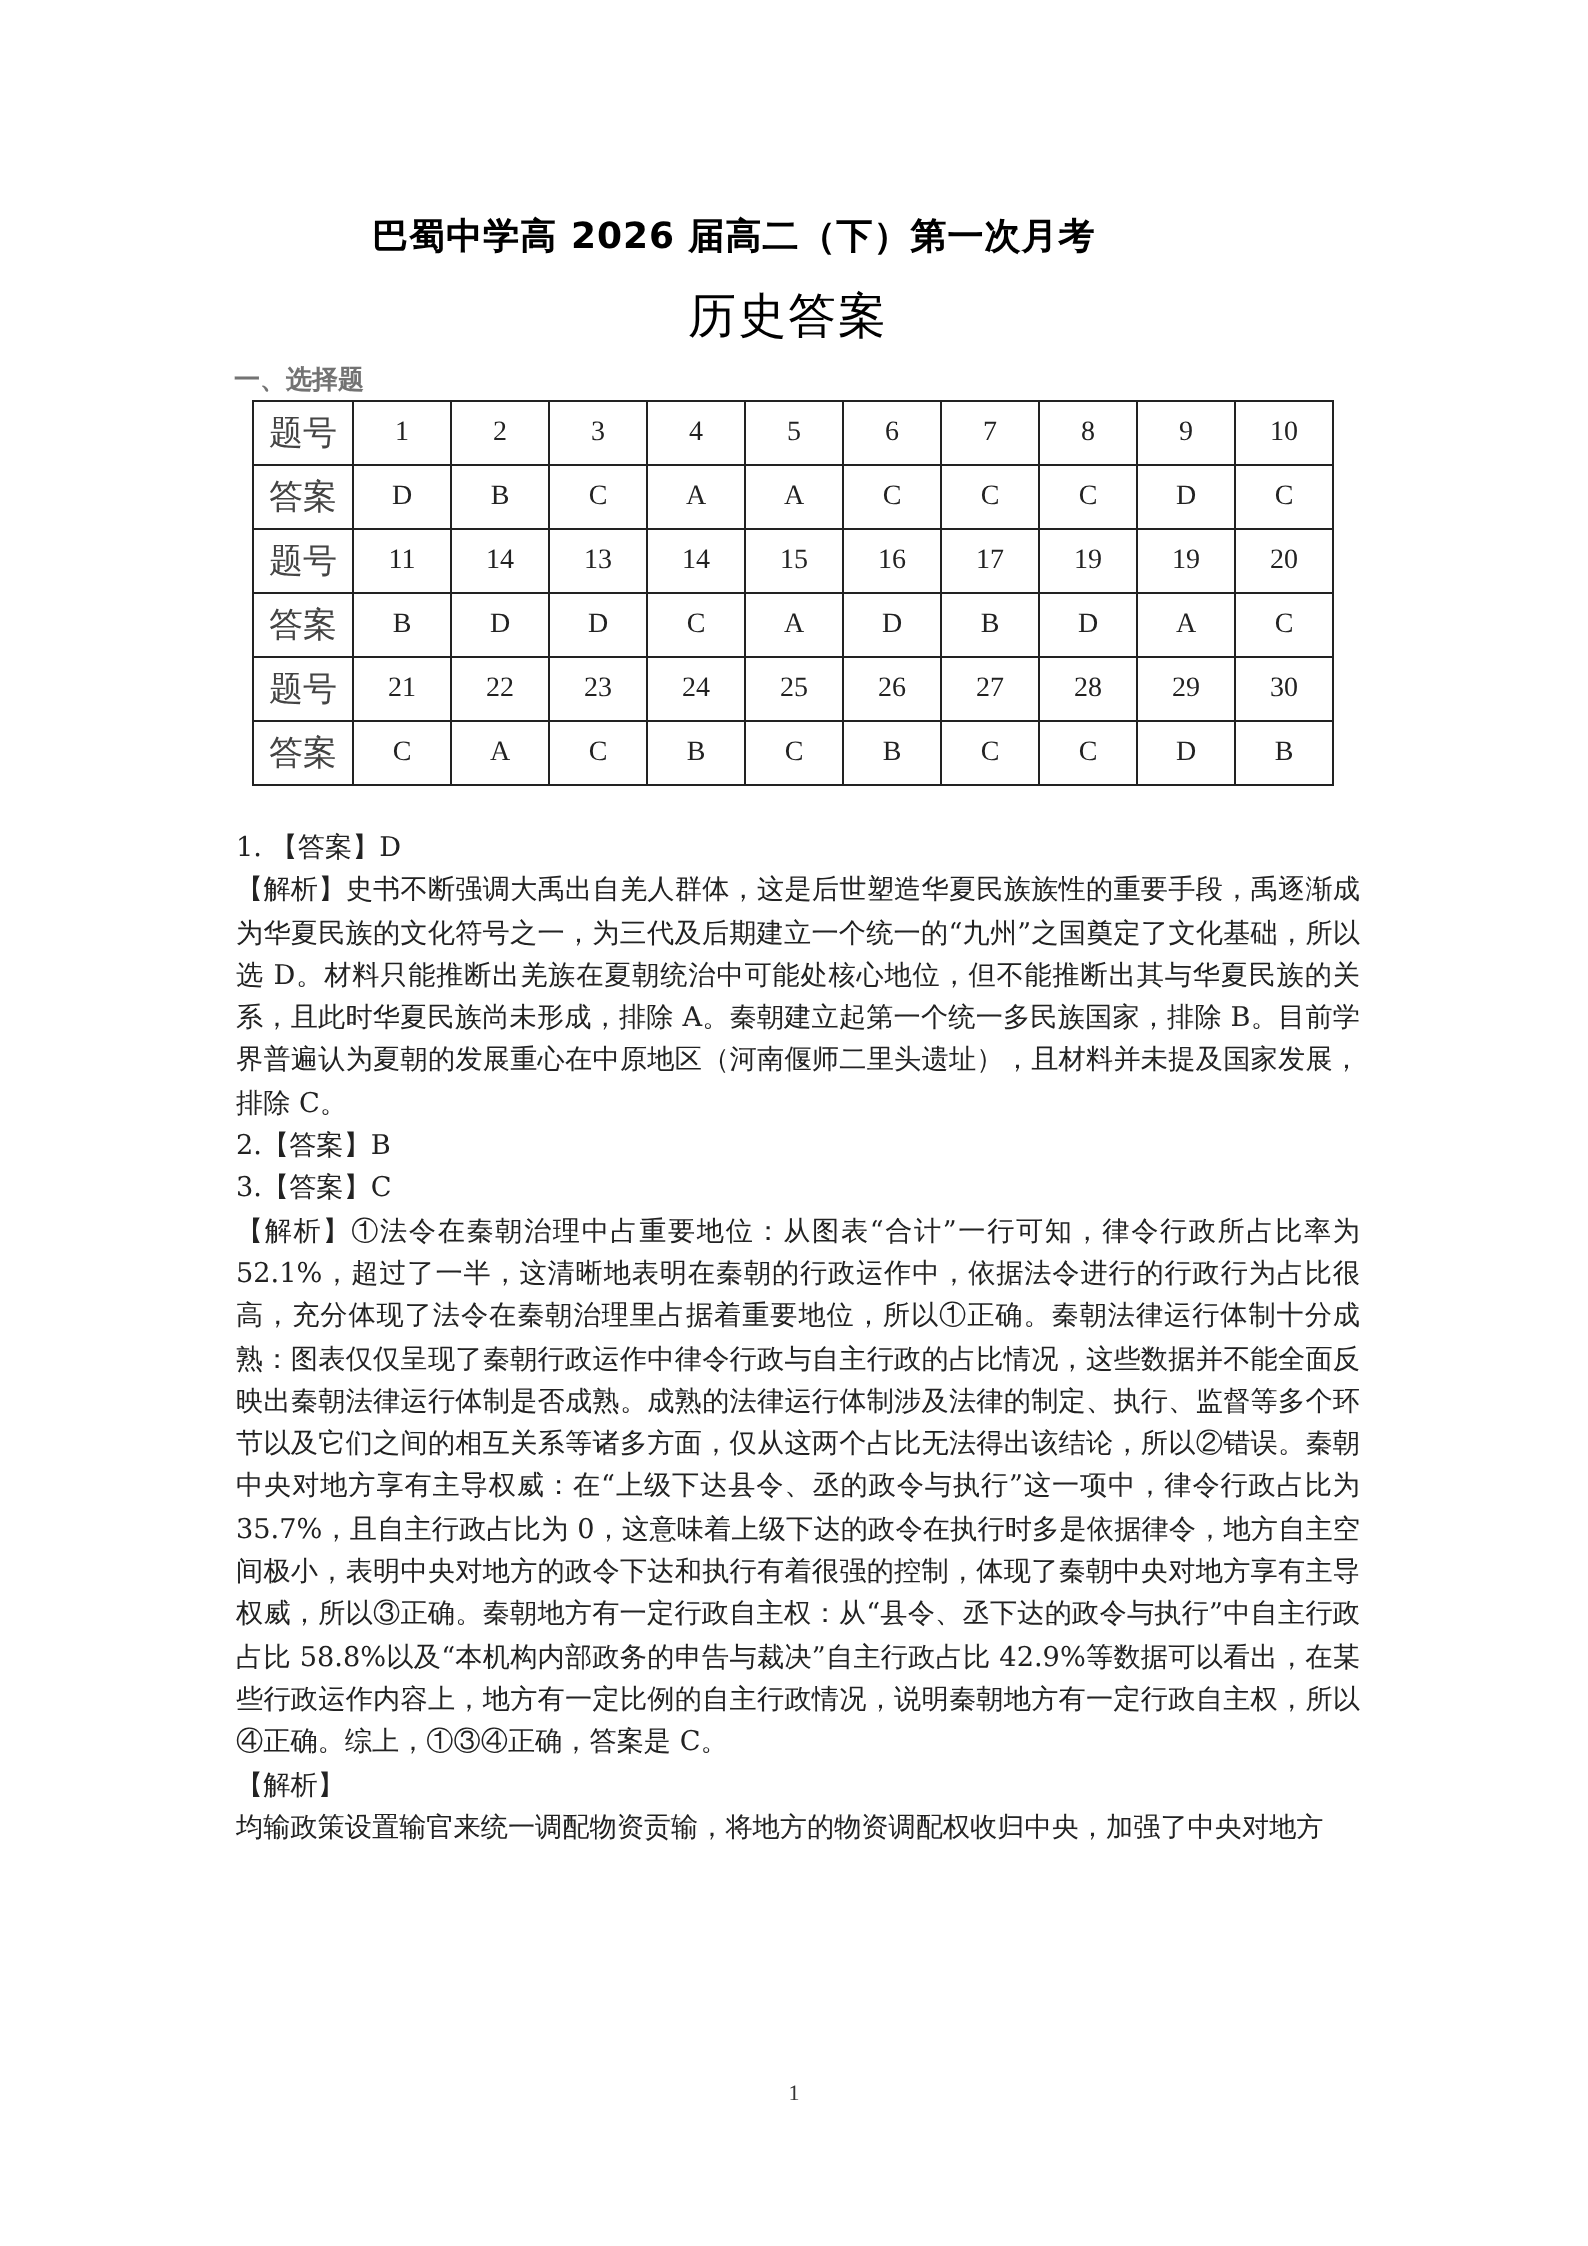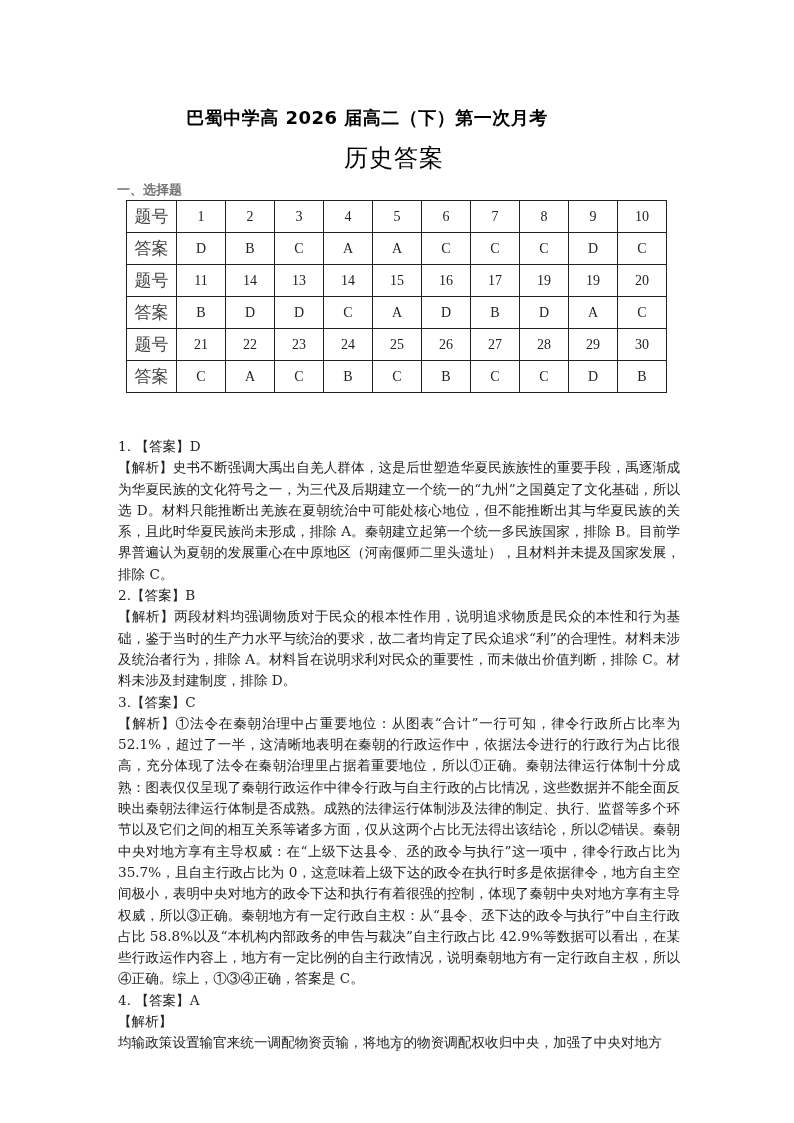--- a/index.html
+++ b/index.html
@@ -75,21 +75,20 @@
     position: absolute;
     top: 414px;
     left: 118px;
     width: 562px;
     font-family: "DejaVu Serif", "Liberation Serif", serif;
     font-size: 13.6px;
     line-height: 21.3px;
     color: #222;
     text-align: justify;
     text-justify: inter-character;
-    margin-top: 22px;
   }
   .body-text p {
     margin: 0;
   }
   .answer-line {
     white-space: pre;
   }
   .page-number {
     position: absolute;
     top: 1041px;
@@ -191,26 +190,24 @@
     </tbody>
 </table>
 
 <div class="body-text">
   <div>
     <p class="answer-line">1. 【答案】D</p>
     <p>【解析】史书不断强调大禹出自羌人群体，这是后世塑造华夏民族族性的重要手段，禹逐渐成为华夏民族的文化符号之一，为三代及后期建立一个统一的“九州”之国奠定了文化基础，所以选 D。材料只能推断出羌族在夏朝统治中可能处核心地位，但不能推断出其与华夏民族的关系，且此时华夏民族尚未形成，排除 A。秦朝建立起第一个统一多民族国家，排除 B。目前学界普遍认为夏朝的发展重心在中原地区（河南偃师二里头遗址），且材料并未提及国家发展，排除 C。</p>
   </div>
   <div>
     <p class="answer-line">2.【答案】B</p>
-    <p>【解析】两段材料均强调物质对于民众的根本性作用，说明追求物质是民众的本性和行为基础，鉴于当时的生产力水平与统治的要求，故二者均肯定了民众追求“利”的合理性。材料未涉及统治者行为，排除 A。材料旨在说明求利对民众的重要性，而未做出价值判断，排除 C。材料未涉及封建制度，排除 D。</p>
   </div>
   <div>
     <p class="answer-line">3.【答案】C</p>
     <p>【解析】①法令在秦朝治理中占重要地位：从图表“合计”一行可知，律令行政所占比率为 52.1%，超过了一半，这清晰地表明在秦朝的行政运作中，依据法令进行的行政行为占比很高，充分体现了法令在秦朝治理里占据着重要地位，所以①正确。秦朝法律运行体制十分成熟：图表仅仅呈现了秦朝行政运作中律令行政与自主行政的占比情况，这些数据并不能全面反映出秦朝法律运行体制是否成熟。成熟的法律运行体制涉及法律的制定、执行、监督等多个环节以及它们之间的相互关系等诸多方面，仅从这两个占比无法得出该结论，所以②错误。秦朝中央对地方享有主导权威：在“上级下达县令、丞的政令与执行”这一项中，律令行政占比为 35.7%，且自主行政占比为 0，这意味着上级下达的政令在执行时多是依据律令，地方自主空间极小，表明中央对地方的政令下达和执行有着很强的控制，体现了秦朝中央对地方享有主导权威，所以③正确。秦朝地方有一定行政自主权：从“县令、丞下达的政令与执行”中自主行政占比 58.8%以及“本机构内部政务的申告与裁决”自主行政占比 42.9%等数据可以看出，在某些行政运作内容上，地方有一定比例的自主行政情况，说明秦朝地方有一定行政自主权，所以④正确。综上，①③④正确，答案是 C。</p>
   </div>
   <div>
-    <p class="answer-line">4. 【答案】A</p>
     <p>【解析】</p>
     <p>均输政策设置输官来统一调配物资贡输，将地方的物资调配权收归中央，加强了中央对地方</p>
   </div>
 </div>
 
 <div class="page-number">1</div>
 
 </body></html>

